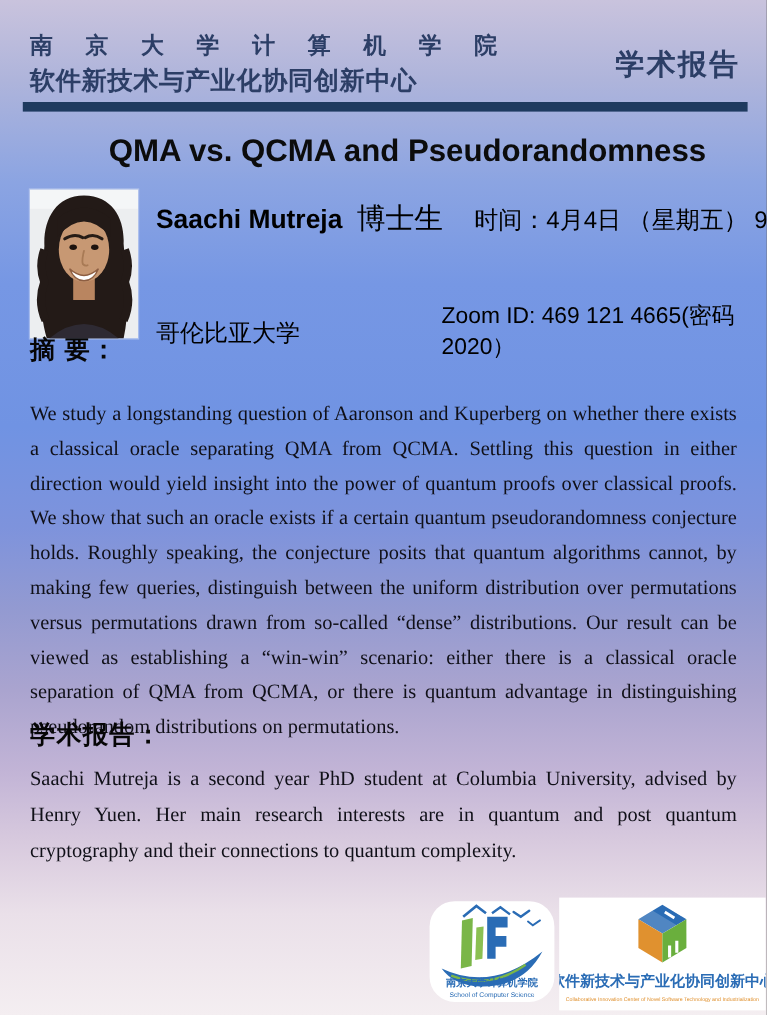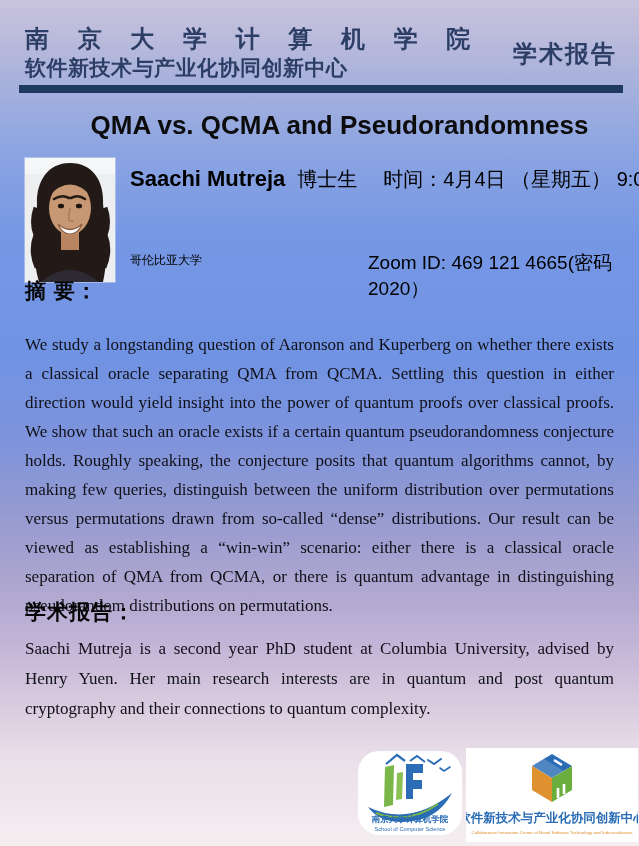--- a/index.html
+++ b/index.html
@@ -20,21 +20,21 @@
       #aaa4cf 68%,
       #c2b4d6 76%,
       #d8cade 83%,
       #eae0e9 90%,
       #f4eef1 100%);
   }
   .org{
     position:absolute;left:25px;top:24px;
     color:#2c3e66;font-weight:bold;line-height:29px;
   }
-  .org .l1{font-size:24px;letter-spacing:11px;white-space:nowrap;}
+  .org .l1{font-size:19px;letter-spacing:11px;white-space:nowrap;}
   .org .l2{font-size:21px;letter-spacing:0.5px;white-space:nowrap;}
   .badge{
     position:absolute;right:22px;top:38px;
     color:#2c3e66;font-weight:bold;font-size:24px;letter-spacing:2px;
     white-space:nowrap;
   }
   .divider{
     position:absolute;left:19px;top:85px;width:604px;height:8px;
     background:#1e3a5f;
   }
@@ -43,24 +43,24 @@
     text-align:center;font-size:26px;color:#0c0c0c;font-weight:700;padding-left:20px;
   }
   .photo{
     position:absolute;left:25px;top:158px;width:90px;height:124px;
     box-shadow:0 0 0 1px rgba(255,255,255,.35);
   }
   .speaker-row{
     position:absolute;left:130px;top:166px;white-space:nowrap;color:#000;
   }
   .speaker-name{font-size:22px;font-weight:bold;}
-  .speaker-degree{font-size:20px;margin-left:12px;}
+  .speaker-degree{font-size:24px;margin-left:12px;}
   .time-label{font-size:20px;margin-left:26px;}
   .affiliation{
-    position:absolute;left:130px;top:252px;font-size:12px;color:#000;
+    position:absolute;left:130px;top:264px;font-size:20px;color:#000;
   }
   .zoom-info{
     position:absolute;left:368px;top:250px;font-size:19px;color:#000;
   }
   .section-heading{
     position:absolute;left:25px;
     font-size:21px;font-weight:bold;color:#060606;letter-spacing:1px;
   }
   .abstract-heading{top:277px;}
   .bio-heading{top:598px;}

